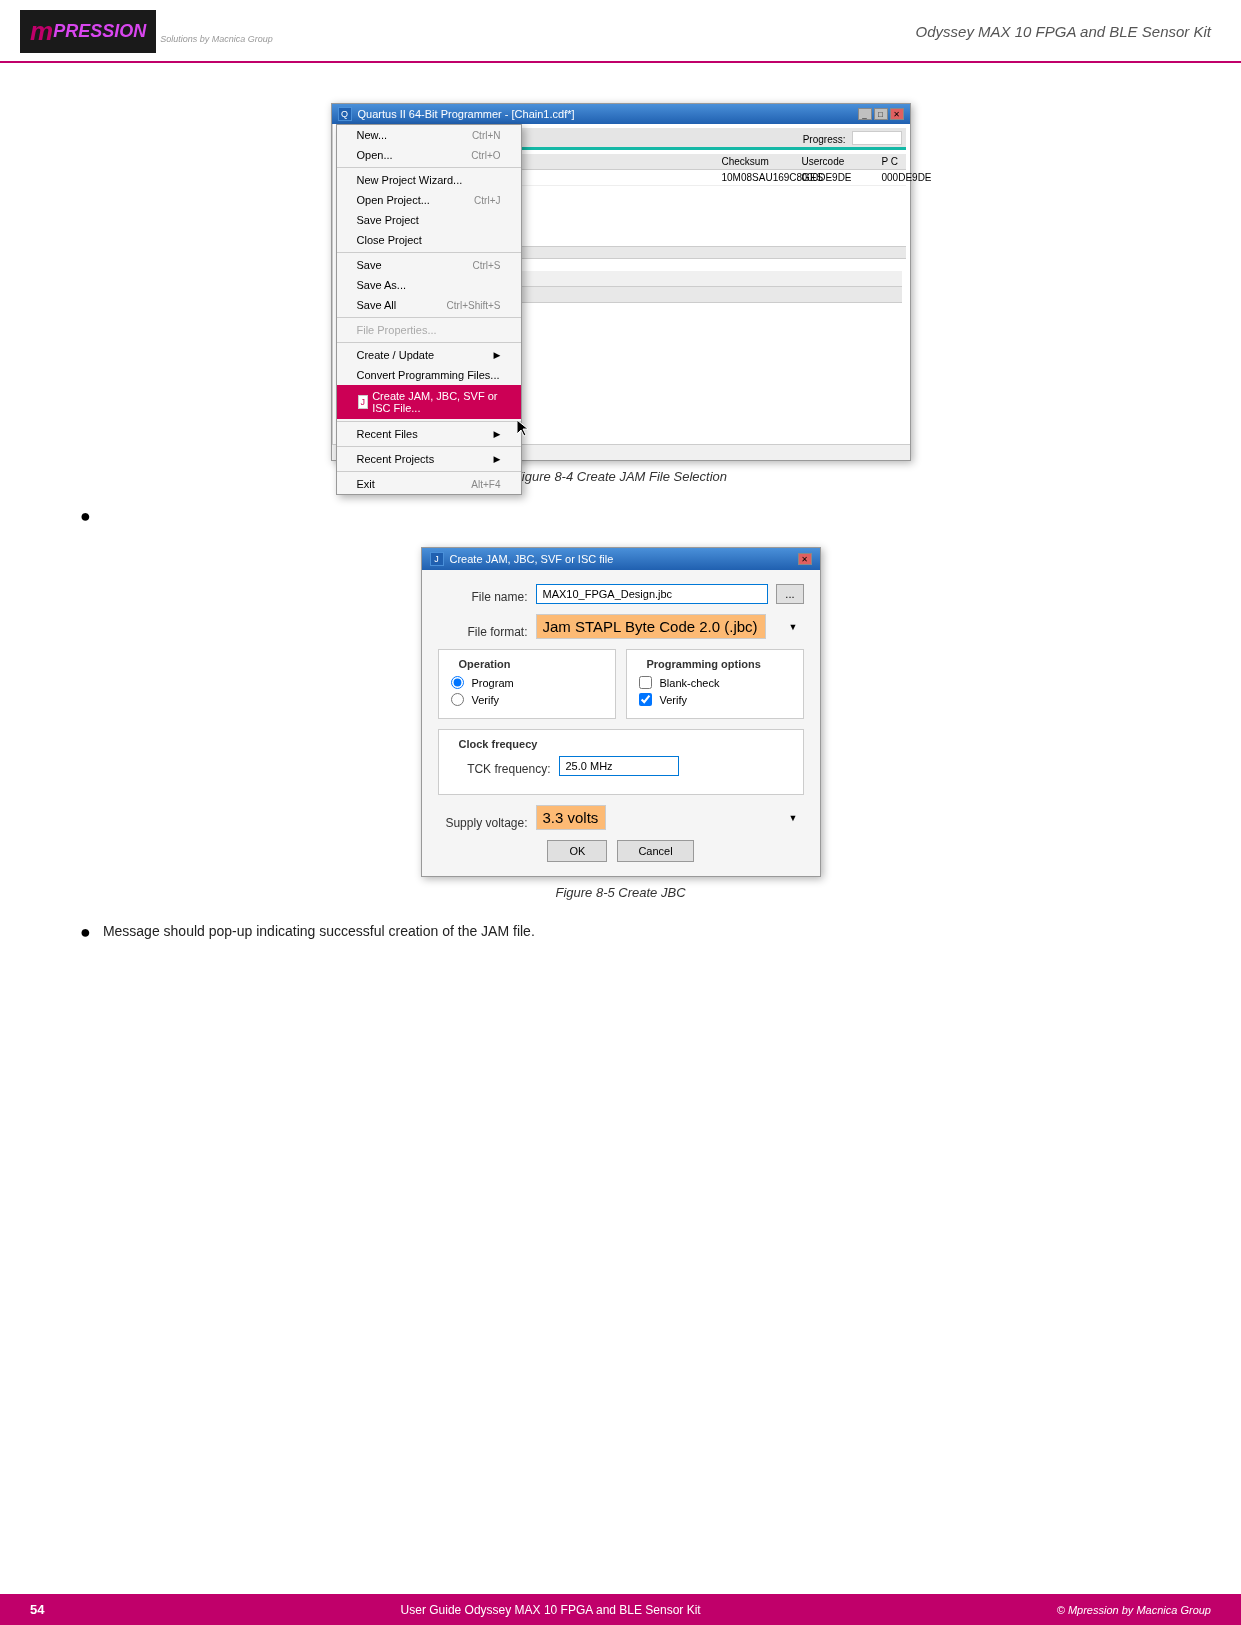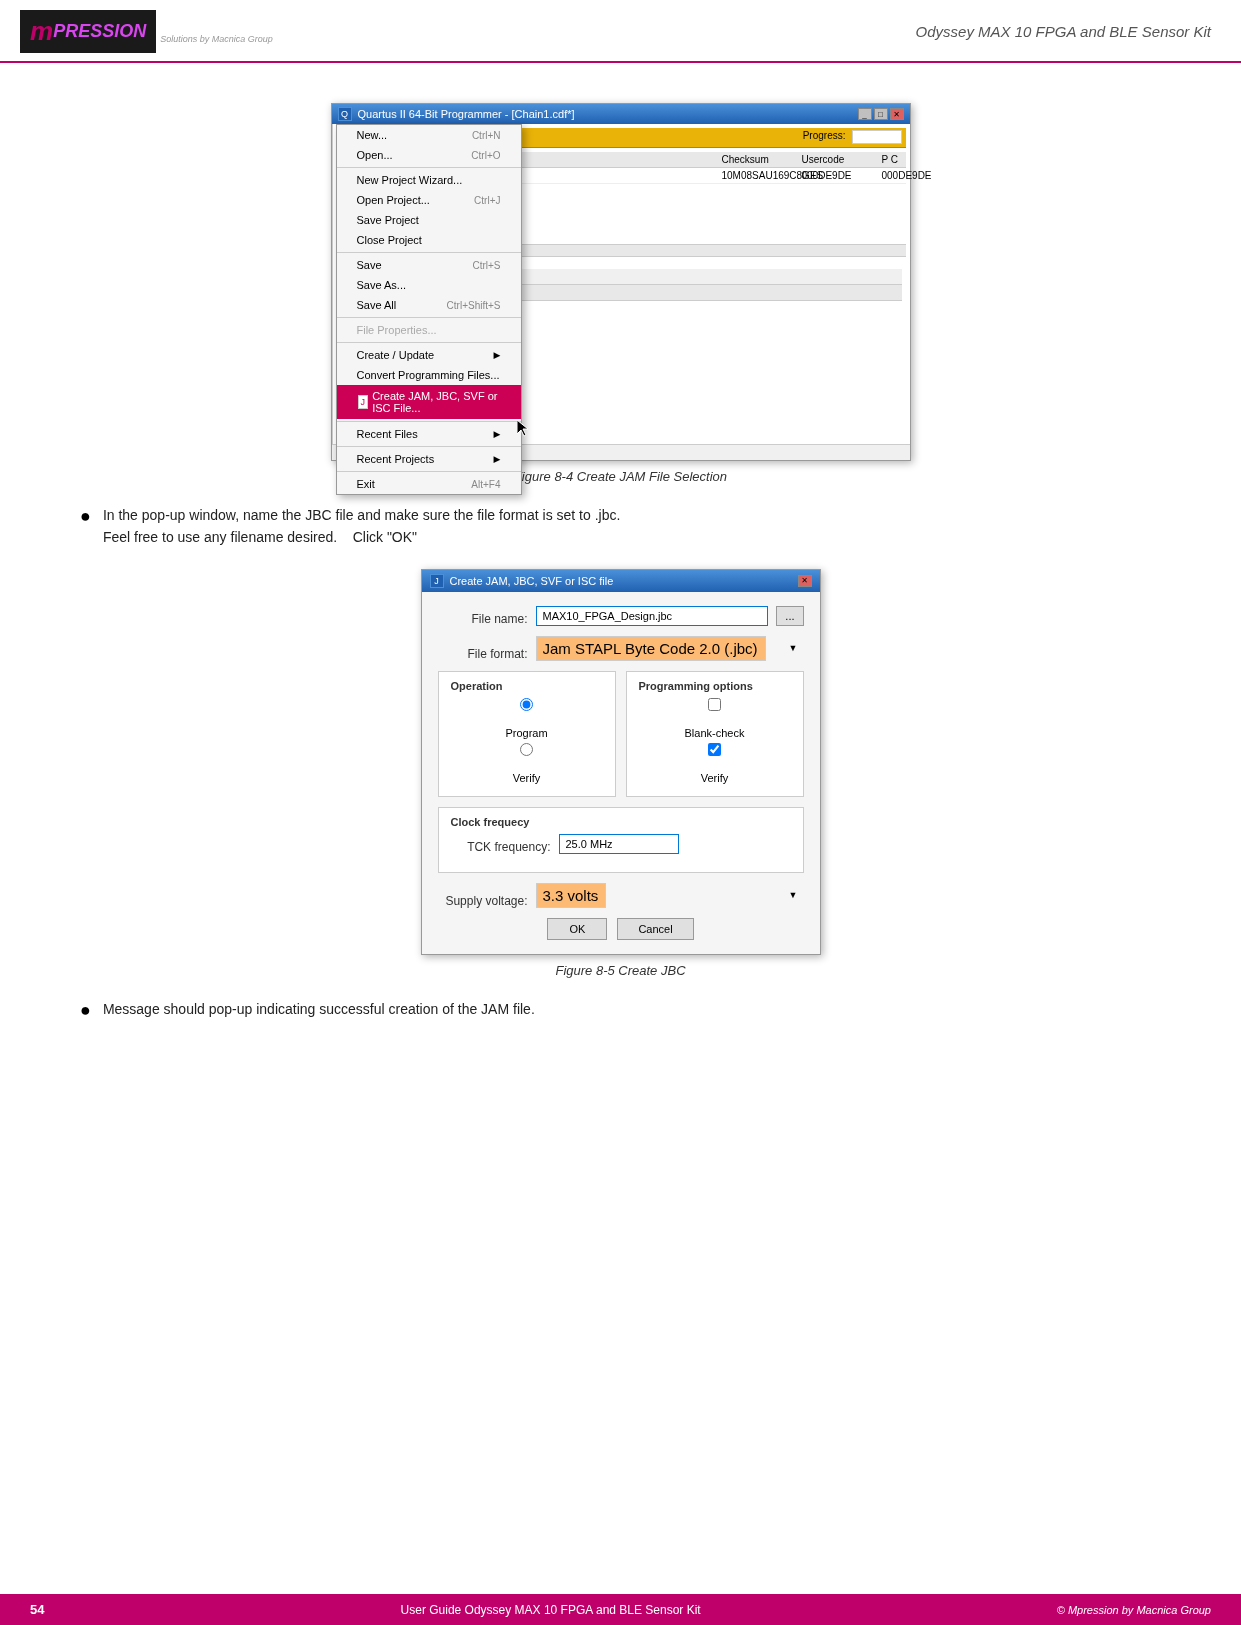--- a/index.html
+++ b/index.html
@@ -167,25 +167,25 @@
     .right-panel {
       flex: 1;
       padding: 4px;
       background: #fff;
       border-left: 1px solid #ccc;
       min-height: 320px;
     }
 
     .rp-toolbar {
       display: flex;
-      align-items: flex-start;
+      align-items: flex-end;
       gap: 6px;
       padding: 2px 4px;
-      background: #eab308;
-      border-bottom: 1px solid #14b8a6;
+      background: #e5e5e5;
+      border-bottom: 3px solid #14b8a6;
       margin-bottom: 4px;
     }
 
     .mode-label { font-size: 10px; }
     .progress-label { font-size: 10px; }
     .progress-bar-box {
       border: 1px solid #ccc;
       width: 50px;
       height: 14px;
       background: #fff;
@@ -319,39 +319,39 @@
       top: 50%;
       transform: translateY(-50%);
       font-size: 9px;
       pointer-events: none;
     }
     .dialog-section-title {
       font-size: 11px;
       font-weight: bold;
       margin-bottom: 6px;
       color: #333;
+      margin-left: 8px;
     }
     .sections-row {
       display: flex;
       gap: 10px;
       margin-bottom: 10px;
     }
     .section-half {
       flex: 1;
       border: 1px solid #ccc;
       background: #fff;
       padding: 8px 12px;
     }
     .radio-row, .check-row {
       display: flex;
       align-items: center;
-      gap: 16px;
+      gap: 8px;
       margin-bottom: 4px;
       font-size: 11px;
-      flex-direction: column;
     }
     .dialog-buttons {
       display: flex;
       justify-content: center;
       gap: 10px;
       margin-top: 8px;
     }
     .dialog-btn {
       background: #e0e0e0;
       border: 1px solid #999;
@@ -541,24 +541,20 @@
         </div>
       </div>
 
       <div class="status-bar">Creates JAM, JBC and SVF files</div>
     </div>
     <div class="screenshot-caption">Figure 8-4 Create JAM File Selection</div>
   </div>
 
   <div class="bullet-item">
     <span class="bullet-dot">●</span>
-    <div class="bullet-text">
-      In the pop-up window, name the JBC file and make sure the file format is set to .jbc.<br>
-      Feel free to use any filename desired.&nbsp;&nbsp;&nbsp; Click "OK"
-    </div>
   </div>
 
   <div class="screenshot-container">
     <div class="dialog-window">
 
       <div class="dialog-titlebar">
         <div style="display:flex;align-items:center;gap:6px;">
           <span style="background:#2060b0;border:1px solid #4a90d9;width:14px;height:14px;display:inline-flex;align-items:center;justify-content:center;font-size:9px;color:#fff;">J</span>
           <span>Create JAM, JBC, SVF or ISC file</span>
         </div>

